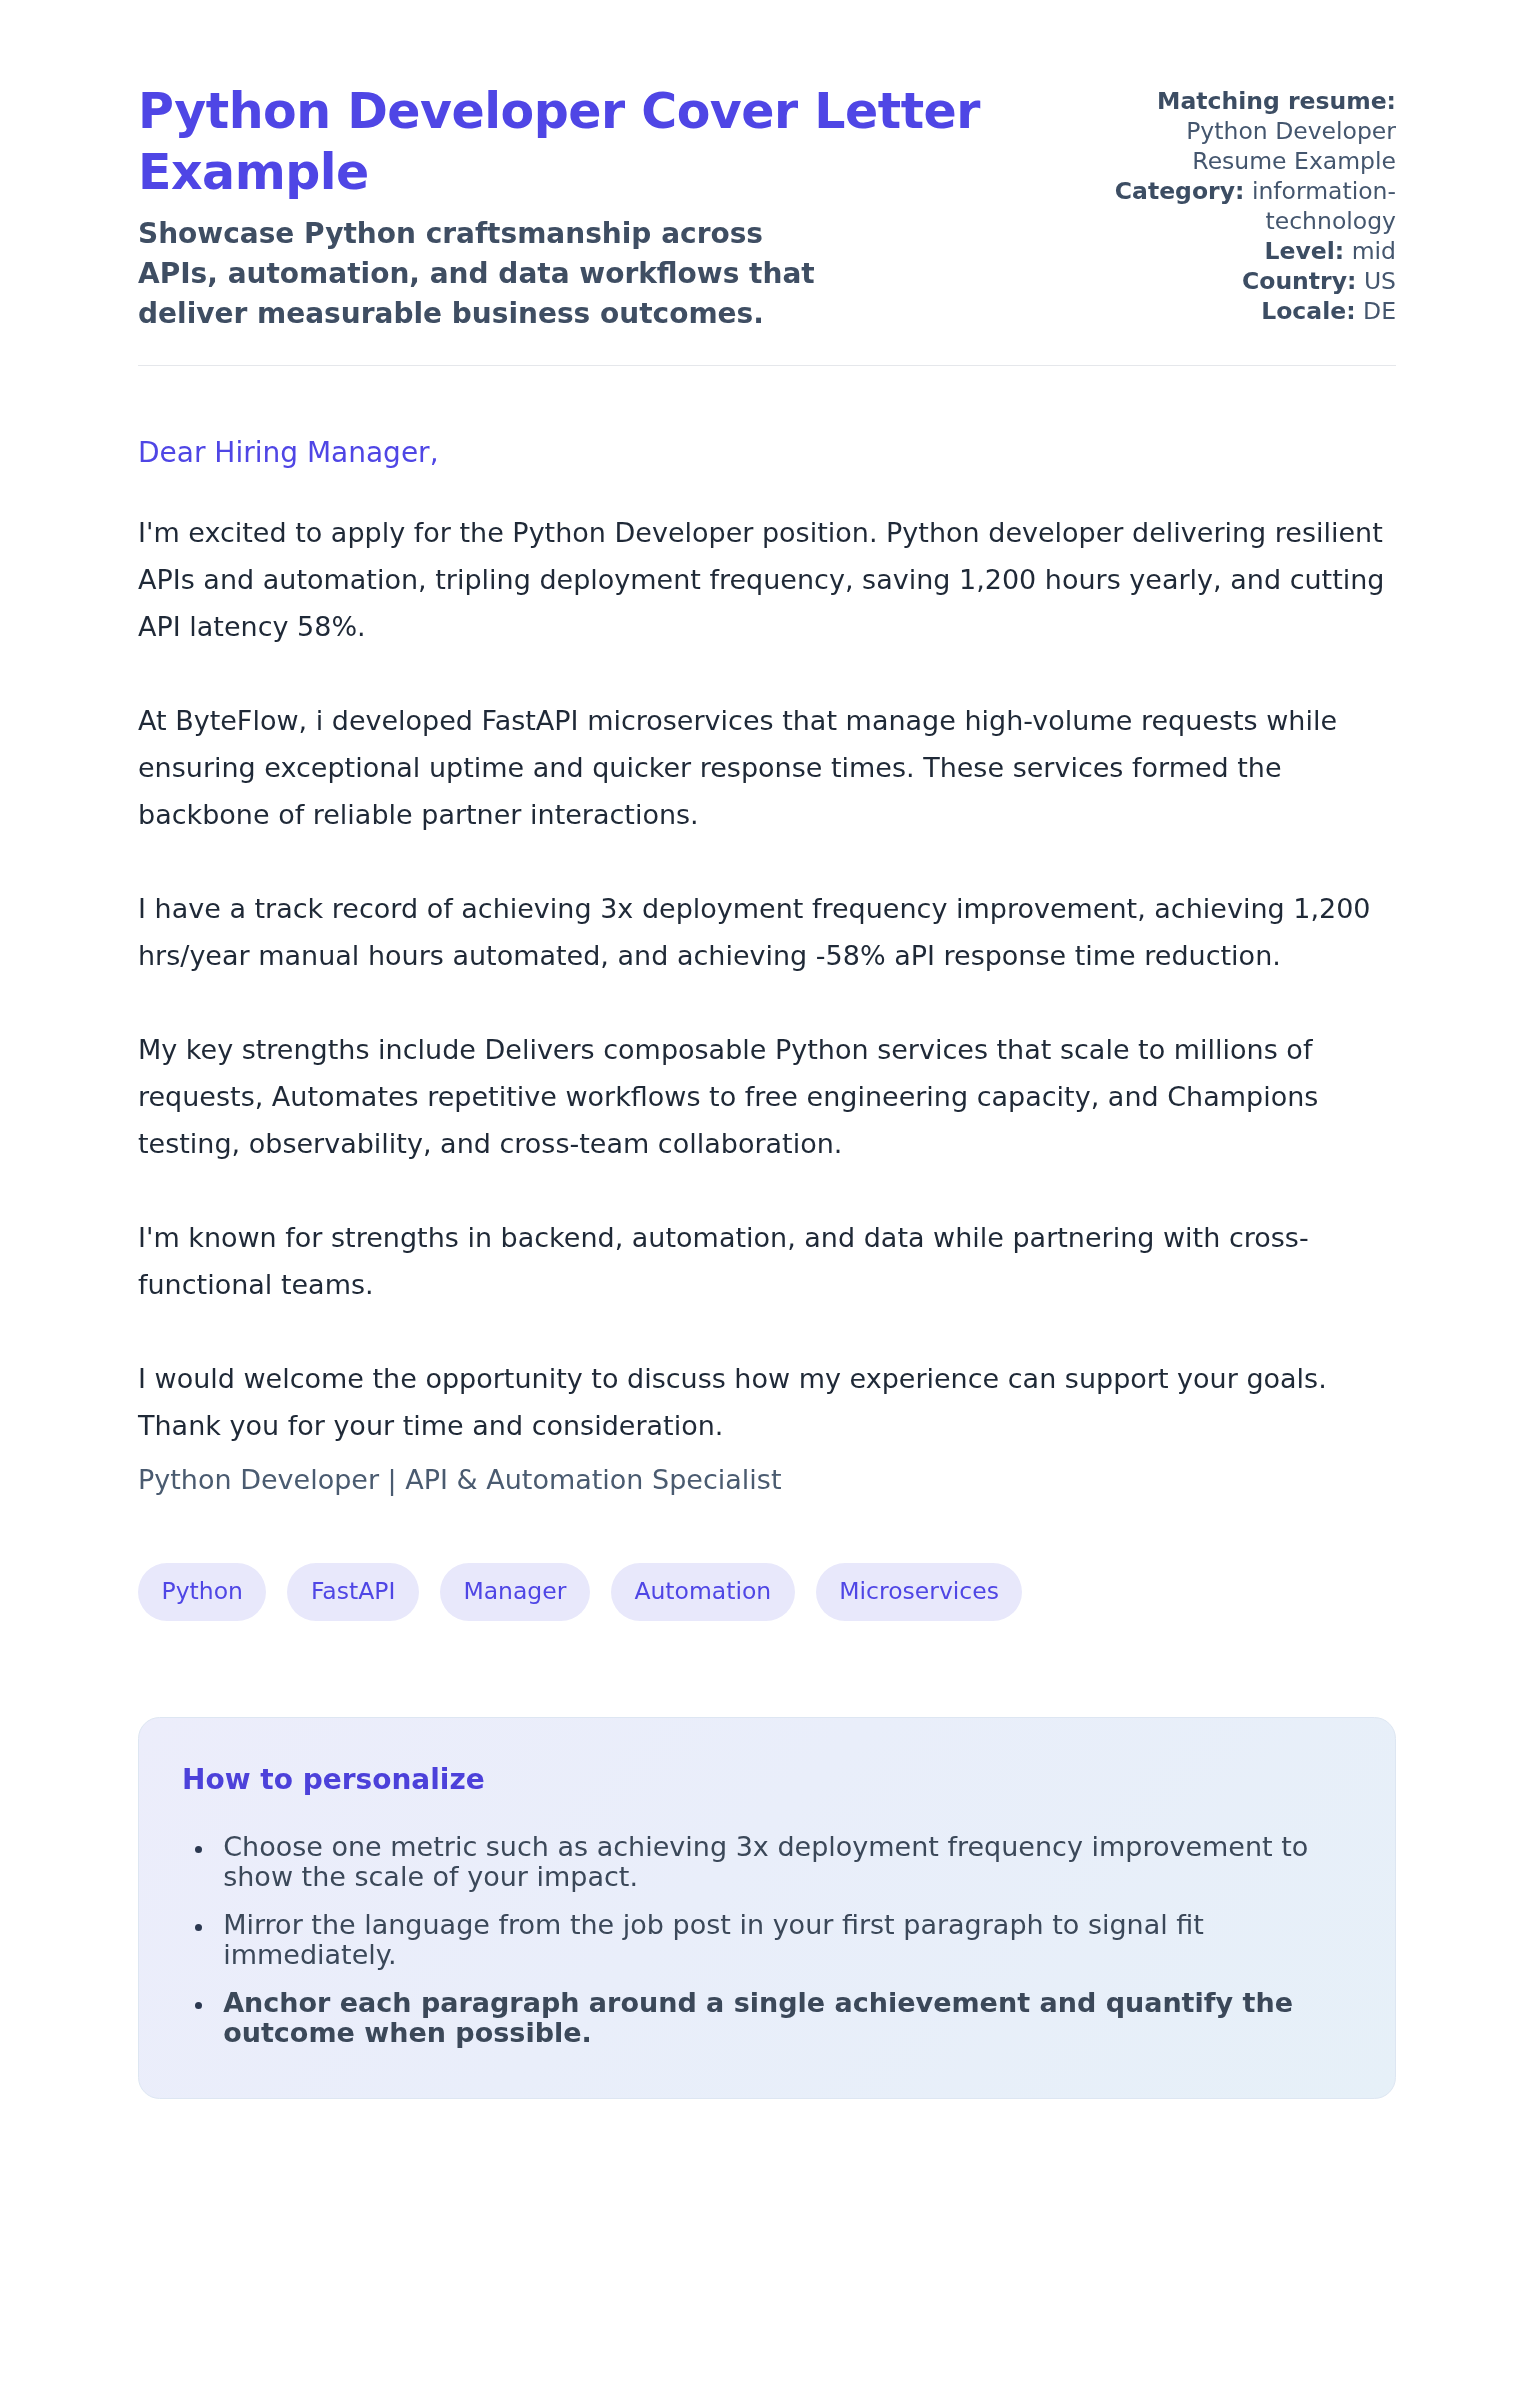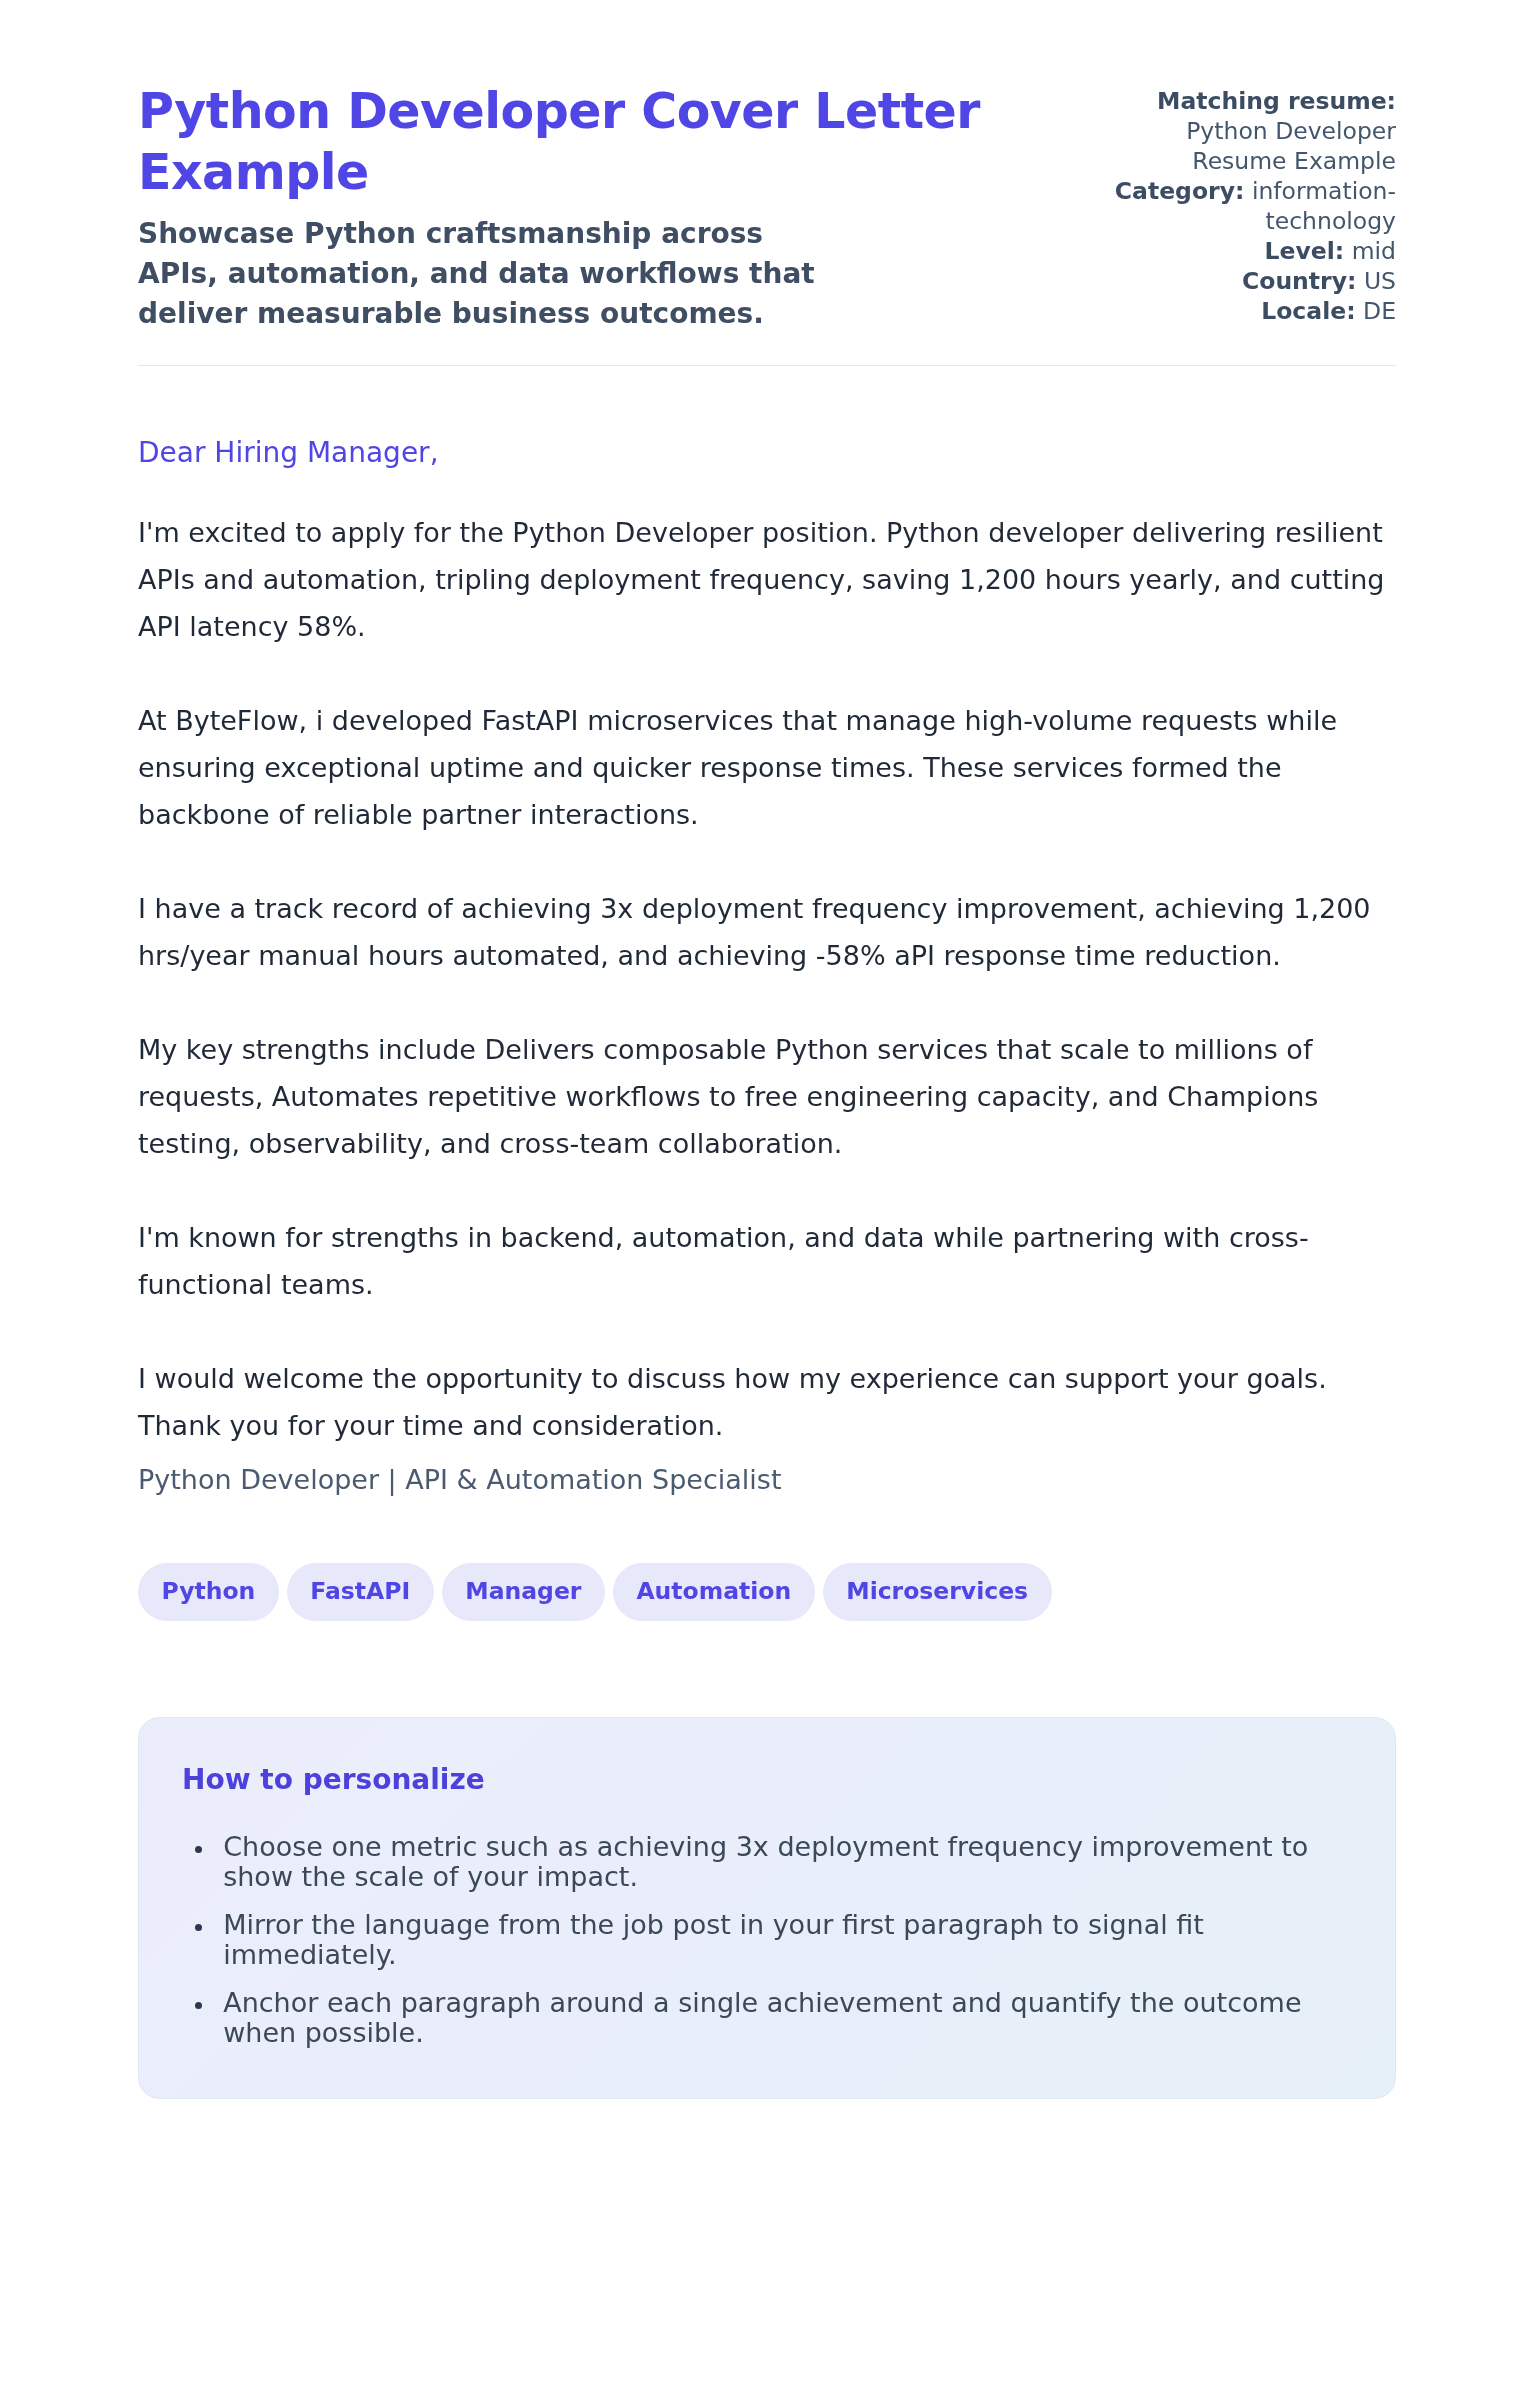--- a/index.html
+++ b/index.html
@@ -85,22 +85,21 @@
     font-size: 27px;
     line-height: 47px;
     color: #4a5b70;
   }
 
   
   .tags {
     margin-top: 60px;
     display: flex;
     flex-wrap: wrap;
-    gap: 8px;
-    font-weight: bold;
+    gap: 21px;
   }
   .tag {
     display: inline-block;
     background: #e8e8fb;
     color: #4f46e5;
     font-size: 23.5px;
     line-height: 31px;
     padding: 13.5px 23.5px;
     border-radius: 9023px;
     cursor: pointer;
@@ -127,21 +126,21 @@
   }
   .tips-list li {
     font-size: 27px;
     line-height: 30px;
     color: #3b4859;
     margin-bottom: 18px;
     padding-left: 7.2px;
     max-width: 1101px;
   }
   .tips-list li::marker { color: #2b3850; font-size: 23.5px; }
-  .tips-list li:last-child { margin-bottom: 12px; }
+  .tips-list li:last-child { margin-bottom: 12px; font-weight: bold; }
 </style>
 </head>
 <body>
 
 <div class="page">
 
   <header class="header">
     <div class="header-left">
       <h1 class="title">Python Developer Cover Letter Example</h1>
       <p class="subtitle">Showcase Python craftsmanship across APIs, automation, and data workflows that deliver measurable business outcomes.</p>

